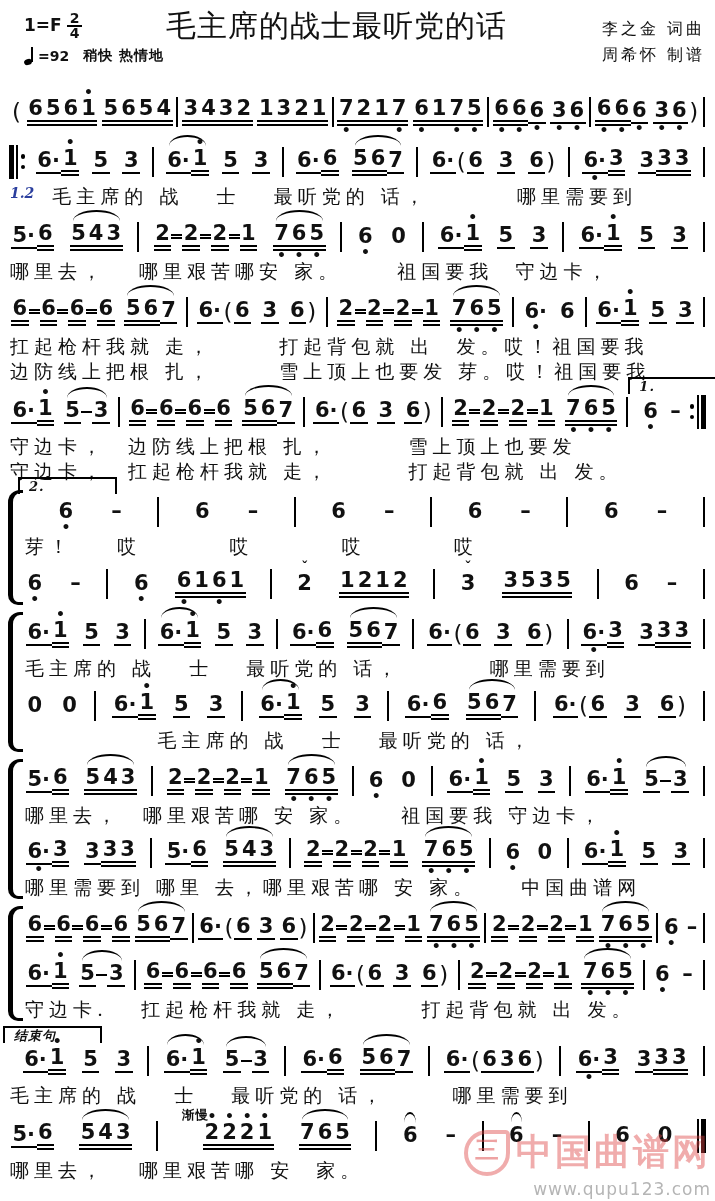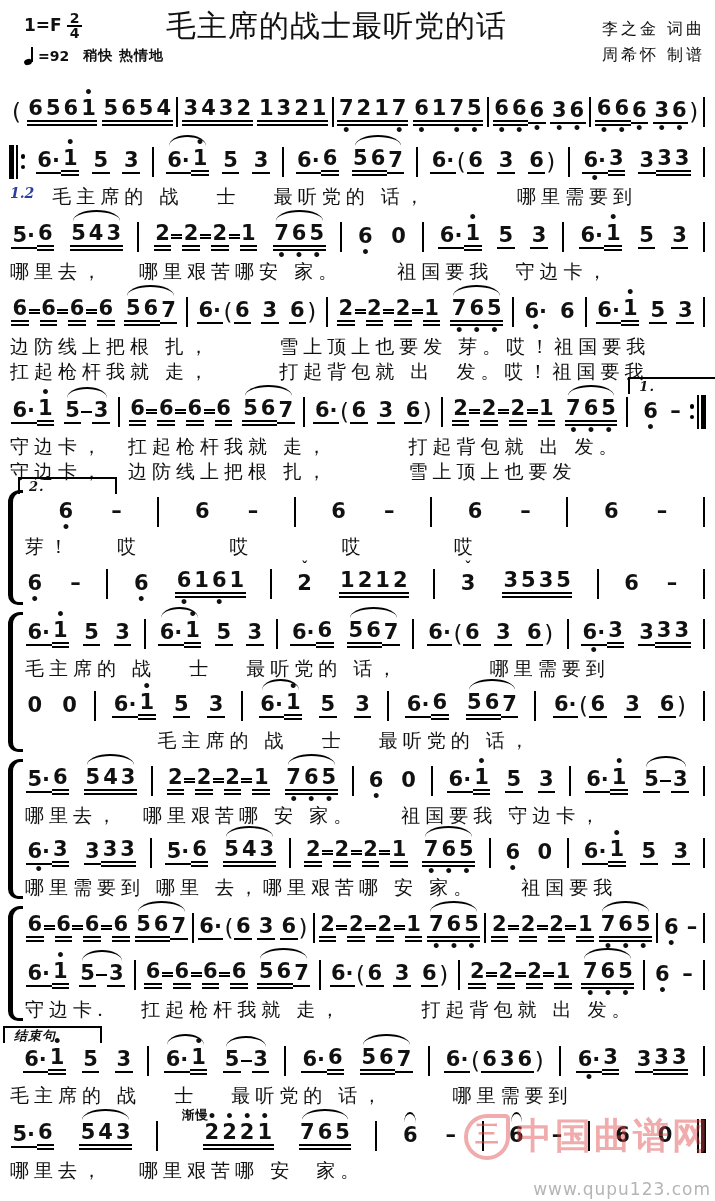--- a/index.html
+++ b/index.html
@@ -54,21 +54,21 @@
   .marker{width:0;height:0;position:relative;align-self:center;}
   .mtext{position:absolute;bottom:12px;left:2px;font:bold 12.5px "DejaVu Sans",sans-serif;
          white-space:nowrap;letter-spacing:1px;}
   
   .wm{position:absolute;right:4px;bottom:2px;text-align:right;pointer-events:none;}
   .wm-row{display:flex;align-items:center;justify-content:flex-end;gap:6px;}
   .wm-logo{display:inline-block;width:38px;height:38px;border:4px solid rgba(222,70,70,.45);
            border-radius:50% 10% 50% 50%;color:rgba(222,70,70,.5);
            font:bold 24px/32px "DejaVu Serif",serif;text-align:center;}
   .wm-name{font:bold 36px "DejaVu Serif",serif;color:rgba(222,70,70,.45);letter-spacing:3px;}
-  .wm-url{font:17px "DejaVu Sans",sans-serif;color:#b5b5b5;letter-spacing:1px;margin-top:18px;}
+  .wm-url{font:17px "DejaVu Sans",sans-serif;color:#b5b5b5;letter-spacing:1px;margin-top:2px;}
 </style>
 </head>
 <body>
 
 <div class="header">
   <div class="keytime">
     <span>1=F</span><span class="frac">
         <span class="t">2</span>
         <span>4</span>
       </span>
@@ -853,22 +853,22 @@
         </span>
         <span class="beat">
           <span class="note u1">
             <span class="ab"></span>
             <span class="dg">3</span>
             <span class="bl"></span>
           </span>
         </span>
         <span class="bar"></span>
       </div>
+      <div class="lrow"><span class="ltext">扛起枪杆我就 走，      打起背包就 出  发。哎！祖国要我</span></div>
       <div class="lrow"><span class="ltext">边防线上把根 扎，      雪上顶上也要发 芽。哎！祖国要我</span></div>
-      <div class="lrow"><span class="ltext">扛起枪杆我就 走，      打起背包就 出  发。哎！祖国要我</span></div>
     </div>
     <div class="system">
       <div class="mrow">
         <span class="beat">
           <span class="note u1">
             <span class="ab"></span>
             <span class="dg">6·</span>
             <span class="bl"></span>
           </span>
           <span class="note u2">
@@ -1073,22 +1073,22 @@
         </span>
         <span class="rpt">
           <span class="dots">
             <span class="dotc"></span>
             <span class="dotc"></span>
           </span>
           <span class="thin"></span>
           <span class="thick"></span>
         </span>
       </div>
+      <div class="lrow"><span class="ltext">守边卡，  边防线上把根 扎，       雪上顶上也要发</span></div>
       <div class="lrow"><span class="ltext">守边卡，  扛起枪杆我就 走，       打起背包就 出 发。</span></div>
-      <div class="lrow"><span class="ltext">守边卡，  边防线上把根 扎，       雪上顶上也要发</span></div>
     </div>
     <div class="system braced">
       <div class="brace"></div>
       <div class="mrow">
         <span class="volta">
           <span class="vbox">2.</span>
         </span>
         <span class="beat">
           <span class="note u0">
             <span class="ab"></span>
@@ -1942,21 +1942,21 @@
         </span>
         <span class="beat">
           <span class="note u1">
             <span class="ab"></span>
             <span class="dg">3</span>
             <span class="bl"></span>
           </span>
         </span>
         <span class="bar"></span>
       </div>
-      <div class="lrow"><span class="ltext">哪里需要到 哪里 去，哪里艰苦哪 安 家。    祖国要我</span></div>
+      <div class="lrow"><span class="ltext">哪里需要到 哪里 去，哪里艰苦哪 安 家。    中国曲谱网</span></div>
     </div>
     <div class="system braced">
       <div class="brace"></div>
       <div class="mrow">
         <span class="beat">
           <span class="note u2">
             <span class="ab"></span>
             <span class="dg">6</span>
             <span class="ul"></span>
             <span class="bl"></span>

